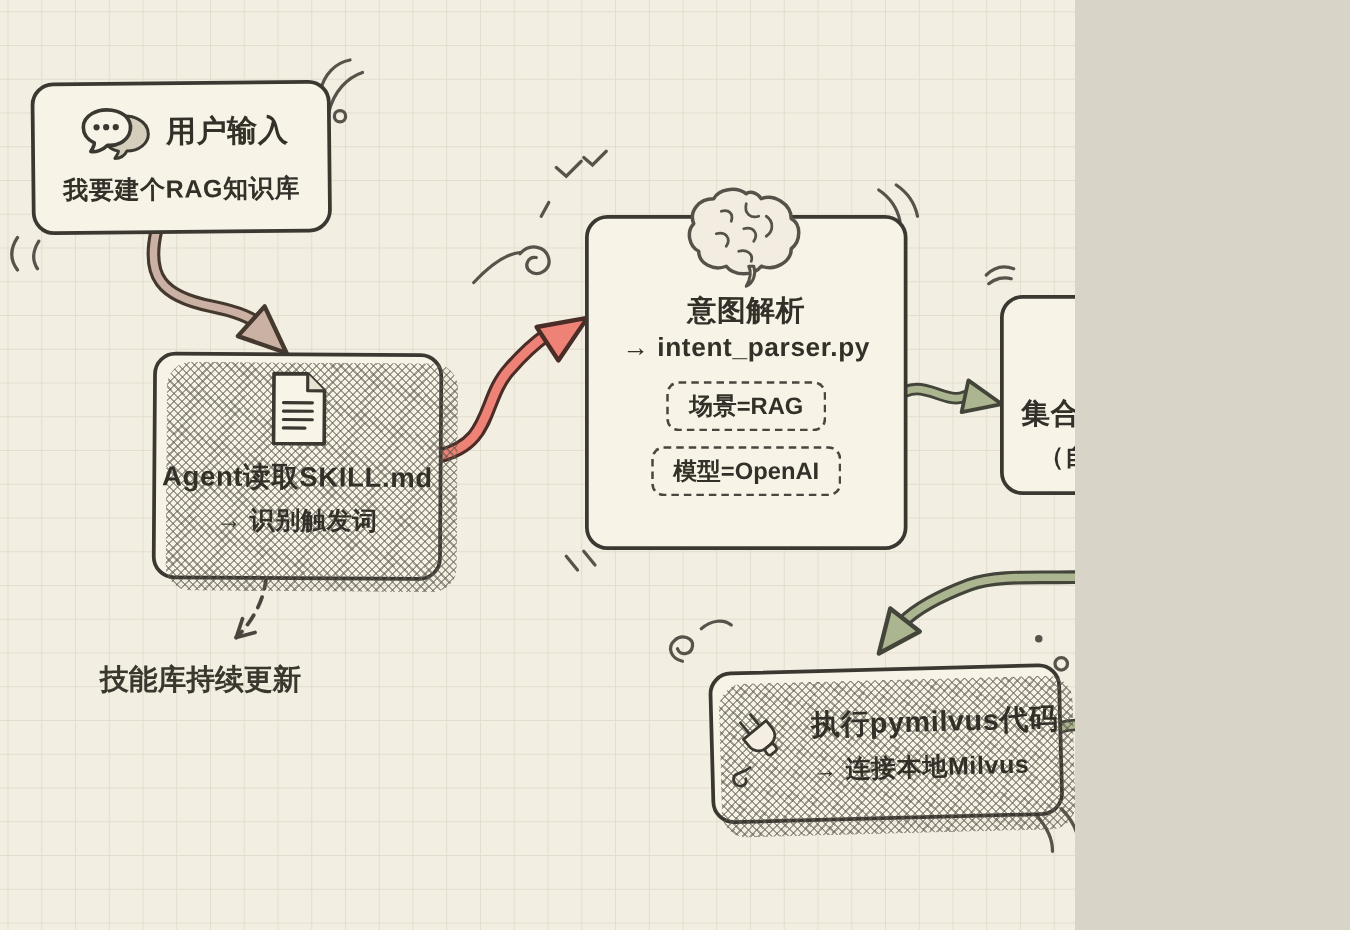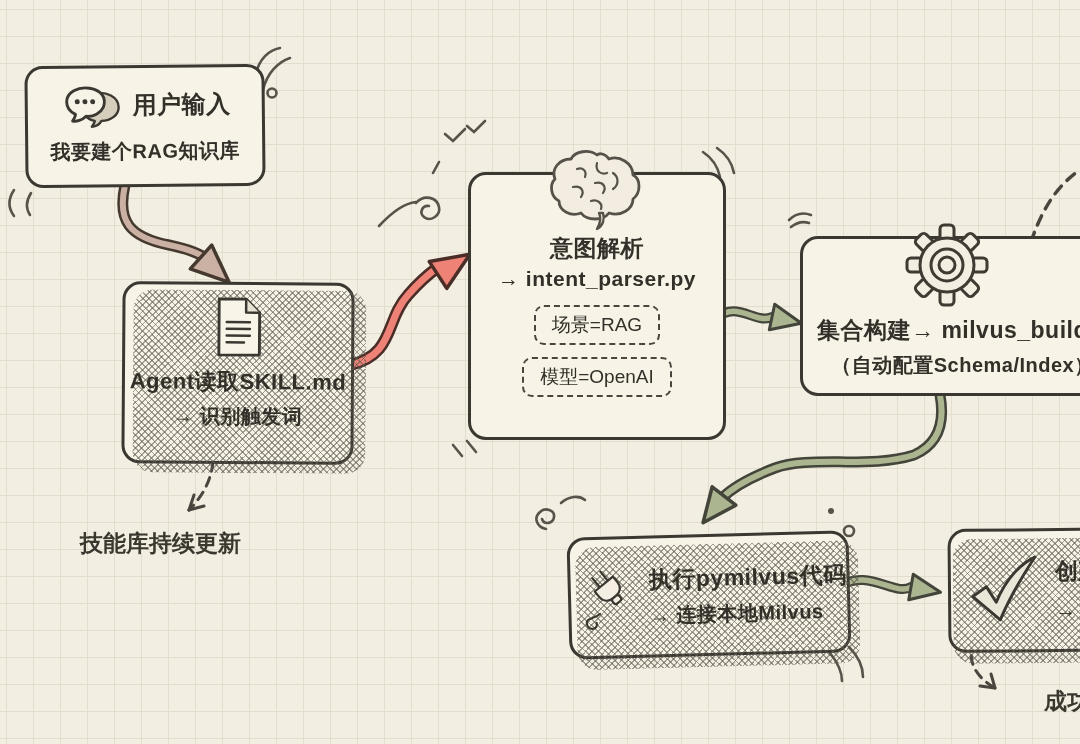--- a/index.html
+++ b/index.html
@@ -1,17 +1,17 @@
 <!DOCTYPE html>
 <html><head>
 <meta charset="utf-8">
 <style>
   html,body{margin:0;padding:0;background:#d8d4c8;}
   #canvas{
-    position:relative; width:1080px; height:744px; overflow:hidden;
+    position:relative; width:860px; height:744px; overflow:hidden;
     background-color:#f2eee2;
     background-image:
       linear-gradient(#e3ddcd 1px, transparent 1px),
       linear-gradient(90deg, #e3ddcd 1px, transparent 1px);
     background-size:27px 27px;
     background-position:6px 9px;
     font-family:"Liberation Sans","DejaVu Sans",sans-serif;
     color:#33302a;
   }
   .node{
@@ -25,21 +25,21 @@
     transform:translate(var(--sx,9px),var(--sy,9px));
     background:
       repeating-linear-gradient(45deg, rgba(92,87,76,.55) 0 1.3px, transparent 1.3px 4.6px),
       repeating-linear-gradient(-45deg, rgba(92,87,76,.55) 0 1.3px, transparent 1.3px 4.6px);
   }
   .t-primary{font-size:23px;font-weight:700;letter-spacing:.5px;white-space:nowrap;}
   .t-secondary{font-size:20px;font-weight:600;letter-spacing:.5px;white-space:nowrap;}
   .center{text-align:center;}
   .tag{
     border:2.5px dashed #4a463f;border-radius:10px;
-    padding:5px 16px;font-size:19px;font-weight:400;white-space:nowrap;
+    padding:5px 16px;font-size:19px;font-weight:700;white-space:nowrap;
     background:#f7f3e7;
   }
   .note{position:absolute;font-size:23px;font-weight:700;color:#3a372f;white-space:nowrap;margin-left:32px;}
   svg{display:block;}
   .abs{position:absolute;}
 </style>
 </head>
 <body>
 
 <div id="canvas">

